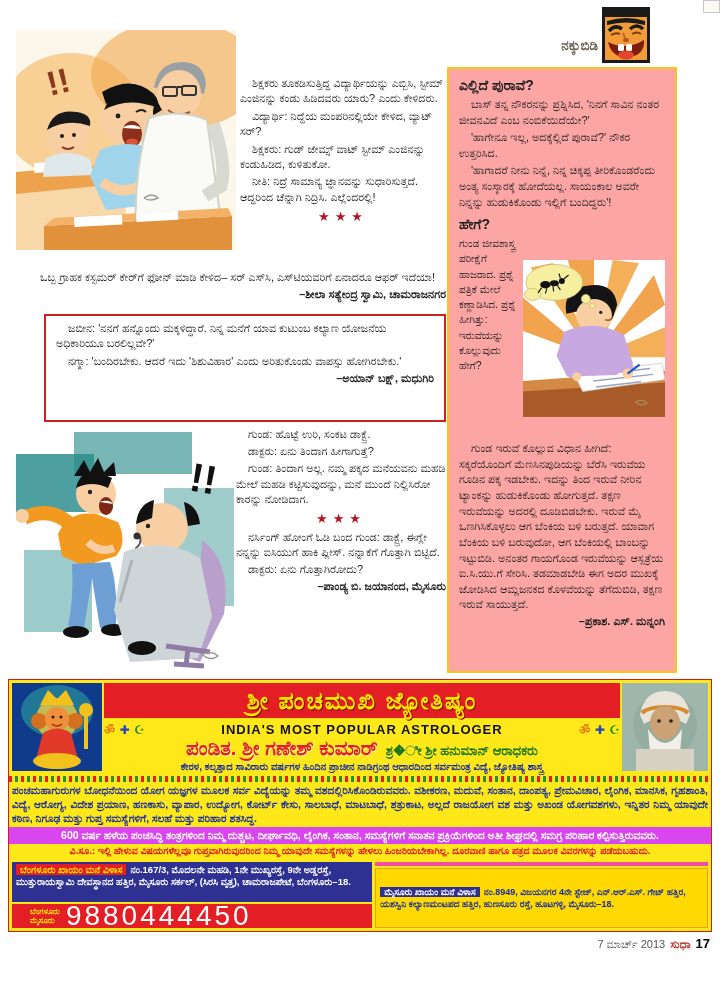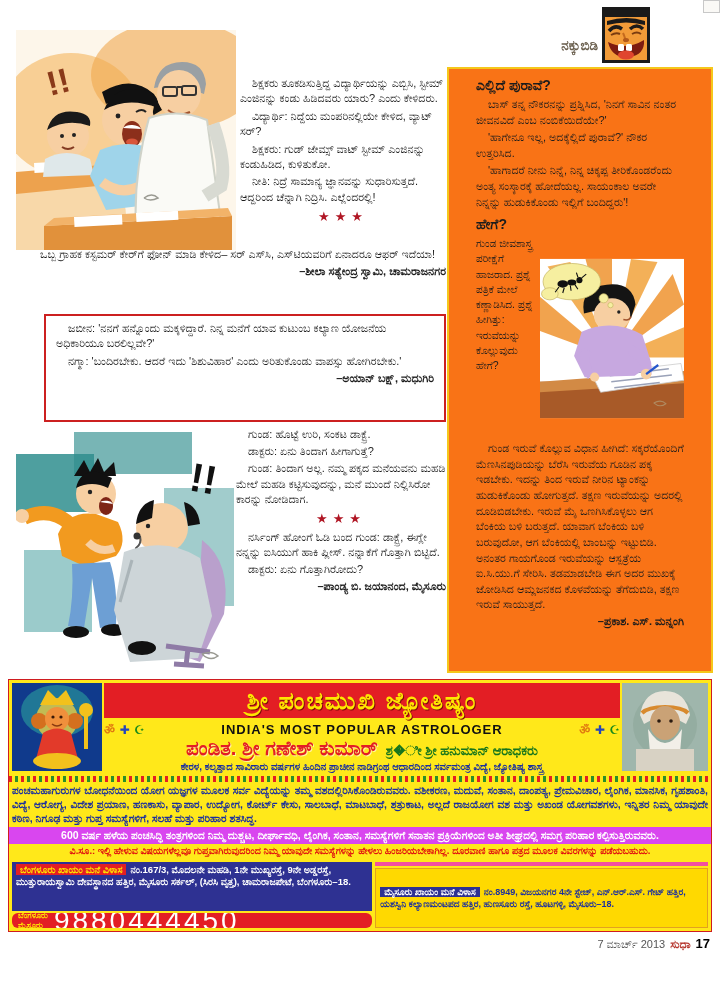--- a/index.html
+++ b/index.html
@@ -10,34 +10,34 @@
   
   .masthead-label{left:516px;top:38px;width:82px;text-align:right;font-size:13.5px;font-weight:bold;color:#6a5f4e;}
   .corner-box{left:703px;top:0;width:15px;height:11px;background:#faf9f6;border:1px solid #c8c8c8;}
 
   
   .joke p{margin:0 0 2px 0;font-size:11px;line-height:1.4;text-indent:12px;}
   .joke-author{font-size:11px;font-weight:bold;text-align:right;margin-top:3px;}
   .stars{text-align:center;color:#b01624;font-size:13px;letter-spacing:5px;font-weight:bold;margin:4px 0;}
 
   .joke1{left:240px;top:76px;width:206px;}
-  .joke2{left:28px;top:247px;width:418px;}
+  .joke2{left:28px;top:270px;width:418px;}
   .kg-box{left:44px;top:314px;width:378px;height:94px;border:2px solid #cc2020;padding:5px 10px;overflow:hidden;}
   .kg-title{text-align:center;font-weight:bold;font-size:12px;margin-bottom:2px;}
   .joke34{left:236px;top:427px;width:210px;height:250px;overflow:hidden;}
   .joke34 p{font-size:11px;line-height:1.38;}
 
   
   .cartoon1{left:16px;top:30px;width:220px;height:220px;}
   .cartoon2{left:16px;top:432px;width:218px;height:238px;}
   .facelogo{left:602px;top:7px;width:48px;height:56px;}
 
   
-  .rightcol{left:447px;top:67px;width:266px;height:606px;border:2px solid #f5c71a;
-            padding:8px 27px;box-sizing:border-box;overflow:hidden;background:#f97316;}
+  .rightcol{left:447px;top:67px;width:230px;height:606px;border:2px solid #f5c71a;
+            padding:8px 10px;box-sizing:border-box;overflow:hidden;background:#fca5a5;}
   .rc-title{font-size:14px;font-weight:bold;margin:0 0 3px 0;}
   .rightcol p{margin:0 0 2px 0;font-size:11px;line-height:1.42;text-indent:12px;}
   .how-row{display:flex;margin-top:2px;}
   .how-intro{width:64px;font-size:10.5px;line-height:1.45;}
   .how-cartoon{flex:1;height:205px;}
   .rc-author{font-size:11px;font-weight:bold;text-align:right;margin-top:2px;}
 
   
   .ad{left:8px;top:679px;width:704px;height:253px;background:#ffe81a;border:1px solid #cf1c20;box-sizing:border-box;}
   .ad .abs{position:absolute;}
@@ -58,21 +58,21 @@
   .ad-services{left:3px;right:3px;top:104px;height:42px;font-size:10.5px;font-weight:bold;color:#1b2f9e;
       line-height:1.32;text-align:justify;overflow:hidden;}
   .ad-highlight{left:0;right:0;top:147px;height:17px;background:#d946ef;color:#ffffff;font-size:10.5px;font-weight:bold;
       display:flex;align-items:center;justify-content:center;white-space:nowrap;overflow:hidden;}
   .ad-note{left:0;right:0;top:165px;height:15px;color:#e01010;font-size:9.5px;font-weight:bold;text-align:center;white-space:nowrap;overflow:hidden;}
   .ad-bottom{left:3px;right:3px;top:182px;bottom:3px;display:flex;gap:3px;}
   .ad-col{display:flex;flex-direction:column;gap:2px;}
   .ad-col-l{width:52%;} .ad-col-r{width:48%;}
   .addr-bang{flex:1;background:#2e3192;color:#fff;font-size:9.5px;font-weight:bold;padding:2px 4px;line-height:1.3;overflow:hidden;}
   .tag-red{background:#e31e24;color:#ffe600;padding:0 4px;margin-right:4px;}
-  .phone-box{height:15px;background:#e31e24;display:flex;align-items:center;padding:0 6px;gap:6px;overflow:hidden;border-radius:6px;}
+  .phone-box{height:24px;background:#e31e24;display:flex;align-items:center;padding:0 18px;gap:6px;overflow:hidden;}
   .phone-cities{display:flex;flex-direction:column;color:#ffe600;font-size:8px;font-weight:bold;line-height:1.15;}
   .phone-number{color:#ffffff;font-size:28px;font-weight:normal;letter-spacing:3px;white-space:nowrap;}
   .prob-box{flex:1;background:#f24fa0;color:#1b2f9e;font-size:10.5px;font-weight:bold;padding:2px 5px;line-height:1.35;text-align:center;overflow:hidden;}
   .addr-mys{height:36px;background:#ffd900;border:1px solid #e3a21e;color:#1b2f9e;font-size:9px;font-weight:bold;padding:18px 4px;line-height:1.3;overflow:hidden;}
   .tag-blue{background:#2e3192;color:#fff;padding:0 4px;margin-right:4px;}
 
   
   .footer{right:10px;top:936px;font-size:11px;color:#555;display:flex;gap:5px;align-items:baseline;}
   .footer .mag{color:#b5342c;font-weight:bold;}
   .footer .pg{color:#000000;font-weight:bold;font-size:13px;}

